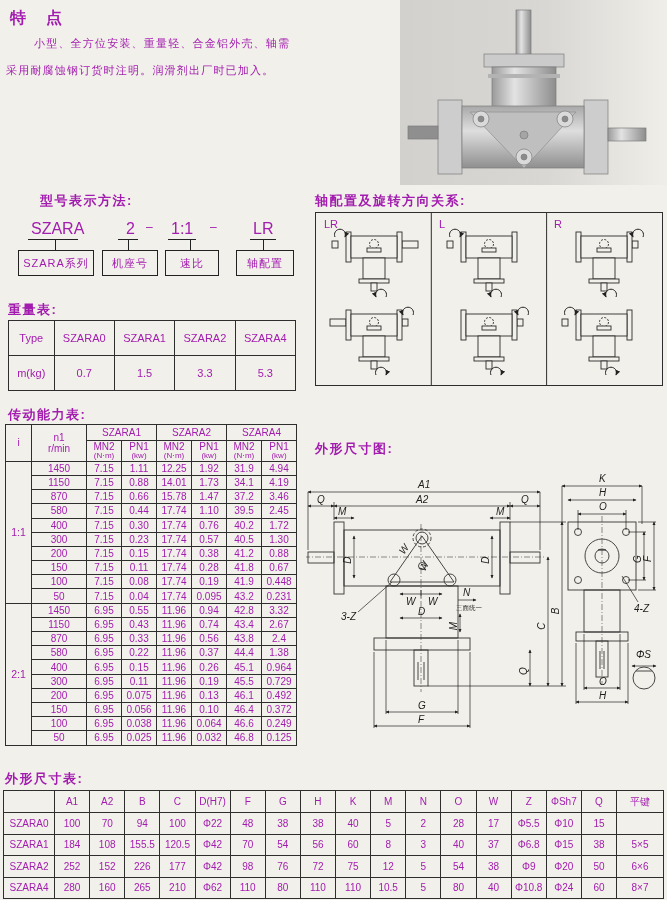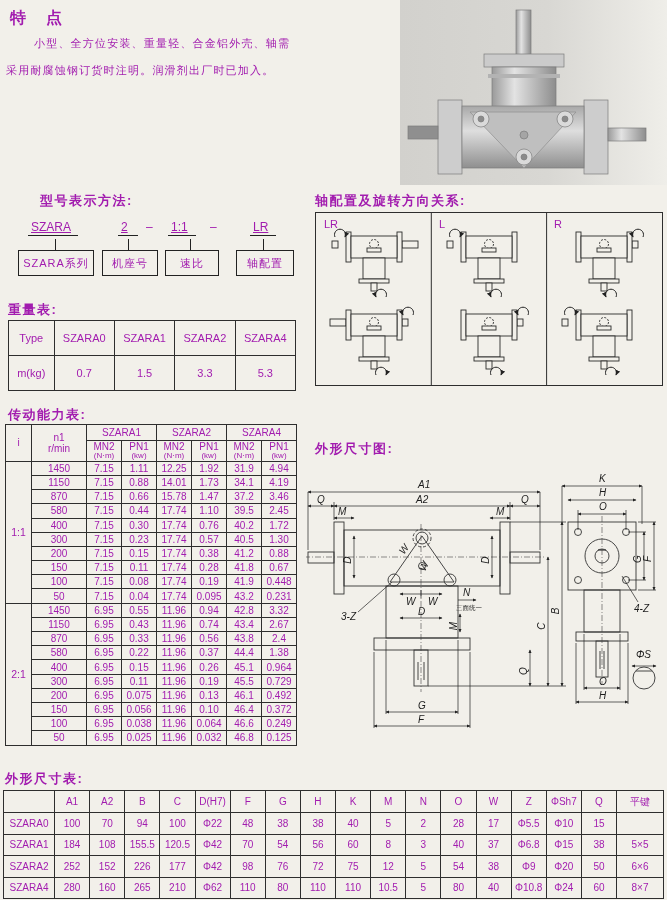--- a/index.html
+++ b/index.html
@@ -22,21 +22,21 @@
   .cap thead tr:last-child th{height:19px;}
   .cap td{height:13.2px;line-height:13px;}
   .cap .unit{font-size:8px;display:block;}
   .cap .ratio{font-size:10.5px;}
   
   .dim{width:661px;font-size:10px;table-layout:fixed;}
   .dim th{height:21px;font-size:10px;}
   .dim td{height:20.5px;}
   .dim td:first-child{font-size:10px;}
   
-  .code-part{position:absolute;font-size:12px;text-align:left;border-bottom:1px solid #222;padding:0 3px 1px;text-decoration:underline;}
+  .code-part{position:absolute;font-size:16px;text-align:right;border-bottom:1px solid #222;padding:0 3px 1px;}
   .code-dash{position:absolute;font-size:12px;}
   .mbox{position:absolute;border:1px solid #222;font-size:11px;display:flex;align-items:center;justify-content:center;height:24px;letter-spacing:1px;}
   .vline{position:absolute;width:1px;background:#222;}
   
   .shaftbox{border:1px solid #2e2e2e;}
   .panel-label{position:absolute;font-size:11px;}
   svg text{fill:#1c1c1c;}
 </style>
 </head>
 <body>

